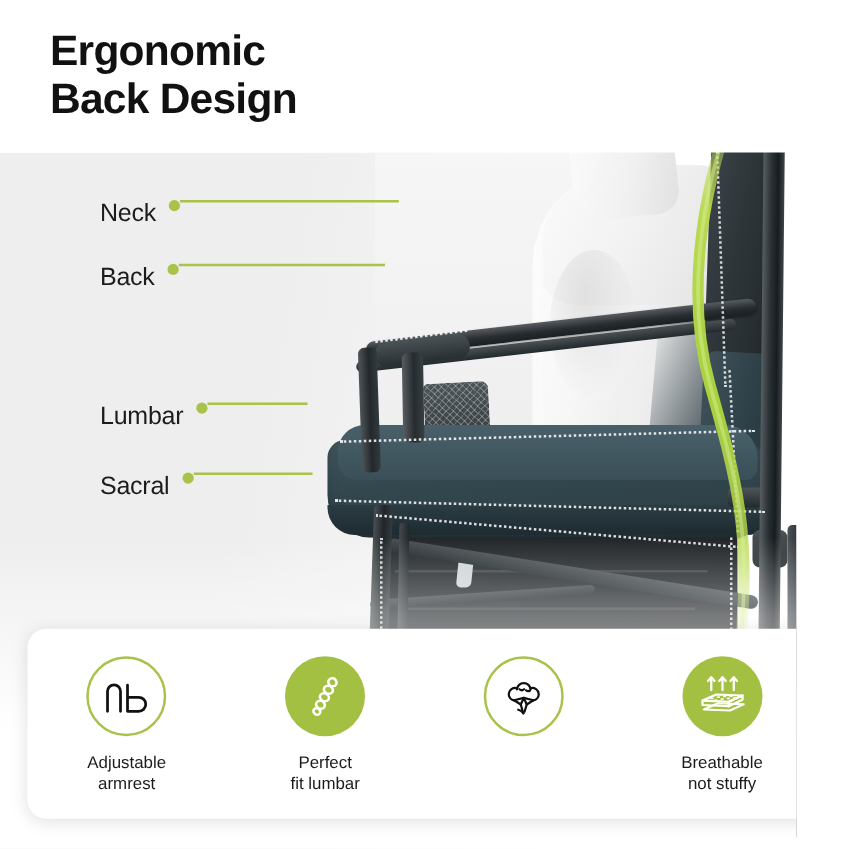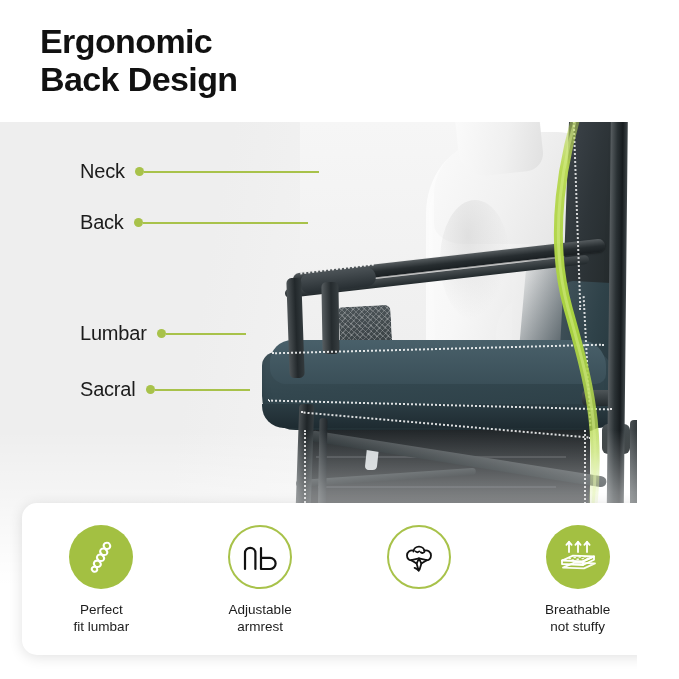--- a/index.html
+++ b/index.html
@@ -366,21 +366,21 @@
     height: 0;
   }
   .stitch-v {
     position: absolute;
     border-left: 2px dotted rgba(255,255,255,.8);
     width: 0;
   }
 
   
   .callouts { position: absolute; left: 0; top: 0; width: 679px; height: 679px; z-index: 20; }
-  .callout { position: absolute; display: flex; align-items: center; }
+  .callout { position: absolute; display: flex; align-items: flex-start; }
   .callout-label {
     font-size: 20px;
     color: #1c1c1c;
     white-space: nowrap;
     letter-spacing: -0.2px;
   }
   .callout-dot {
     width: 9px; height: 9px;
     border-radius: 50%;
     background: #a8c24a;
@@ -546,46 +546,46 @@
     </div>
 
     <div class="callout" style="left:80px; top:378px;">
       <span class="callout-label">Sacral</span>
       <span class="callout-dot" style="margin-left:10px;"></span>
       <span class="callout-line" style="width:95px;"></span>
     </div>
   </div>
 
   <div class="feature-card">
+
+    <div class="feature">
+      <div class="feature-icon outline">
+        <svg width="38" height="30" viewBox="0 0 38 30" fill="none" stroke="#111111" stroke-width="2.2" stroke-linecap="round" stroke-linejoin="round">
+          <path d="M4 27 L4 11 A5.2 5.2 0 0 1 14.4 11 L14.4 27"></path>
+          <path d="M20 6 L20 27 L29 27 A5.6 5.6 0 0 0 29 15.8 L20 15.8"></path>
+        </svg>
+      </div>
+      <div class="feature-caption">Adjustable
+armrest</div>
+    </div>
 
     <div class="feature">
       <div class="feature-icon filled">
         <svg width="40" height="40" viewBox="0 0 40 40" fill="none" stroke="#ffffff" stroke-width="2" stroke-linecap="round" stroke-linejoin="round">
           <g transform="rotate(28 20 20)">
             <path d="M20 4 C15.5 5.2 15.5 9.6 20 10.6 C24.5 9.6 24.5 5.2 20 4 Z"></path>
             <path d="M20 10.8 C15 12 15 16.4 20 17.4 C25 16.4 25 12 20 10.8 Z"></path>
             <path d="M20 17.6 C15 18.8 15 23.2 20 24.2 C25 23.2 25 18.8 20 17.6 Z"></path>
             <path d="M20 24.4 C15.2 25.6 15.2 30 20 31 C24.8 30 24.8 25.6 20 24.4 Z"></path>
             <path d="M20 31.2 C16.2 32.2 16.2 35.6 20 36.4 C23.8 35.6 23.8 32.2 20 31.2 Z"></path>
           </g>
         </svg>
       </div>
       <div class="feature-caption">Perfect
 fit lumbar</div>
-    </div>
-
-    <div class="feature">
-      <div class="feature-icon outline">
-        <svg width="38" height="30" viewBox="0 0 38 30" fill="none" stroke="#111111" stroke-width="2.2" stroke-linecap="round" stroke-linejoin="round">
-          <path d="M4 27 L4 11 A5.2 5.2 0 0 1 14.4 11 L14.4 27"></path>
-          <path d="M20 6 L20 27 L29 27 A5.6 5.6 0 0 0 29 15.8 L20 15.8"></path>
-        </svg>
-      </div>
-      <div class="feature-caption">Adjustable
-armrest</div>
     </div>
 
     <div class="feature">
       <div class="feature-icon outline">
         <svg width="40" height="40" viewBox="0 0 40 40" fill="none" stroke="#111111" stroke-width="1.8" stroke-linecap="round" stroke-linejoin="round">
           <path d="M14.5 14.5 A5.4 5.4 0 0 1 20 9.6 A5.4 5.4 0 0 1 25.5 14.5"></path>
           <path d="M25.3 13.6 A5.2 5.2 0 0 1 32 18.4 A5.2 5.2 0 0 1 27.6 23.4"></path>
           <path d="M14.7 13.6 A5.2 5.2 0 0 0 8 18.4 A5.2 5.2 0 0 0 12.4 23.4"></path>
           <path d="M12.3 23.2 L20 21.3 L27.7 23.2"></path>
           <path d="M12.3 23.2 L17.6 26.6 L20 21.3 L22.4 26.6 L27.7 23.2"></path>

